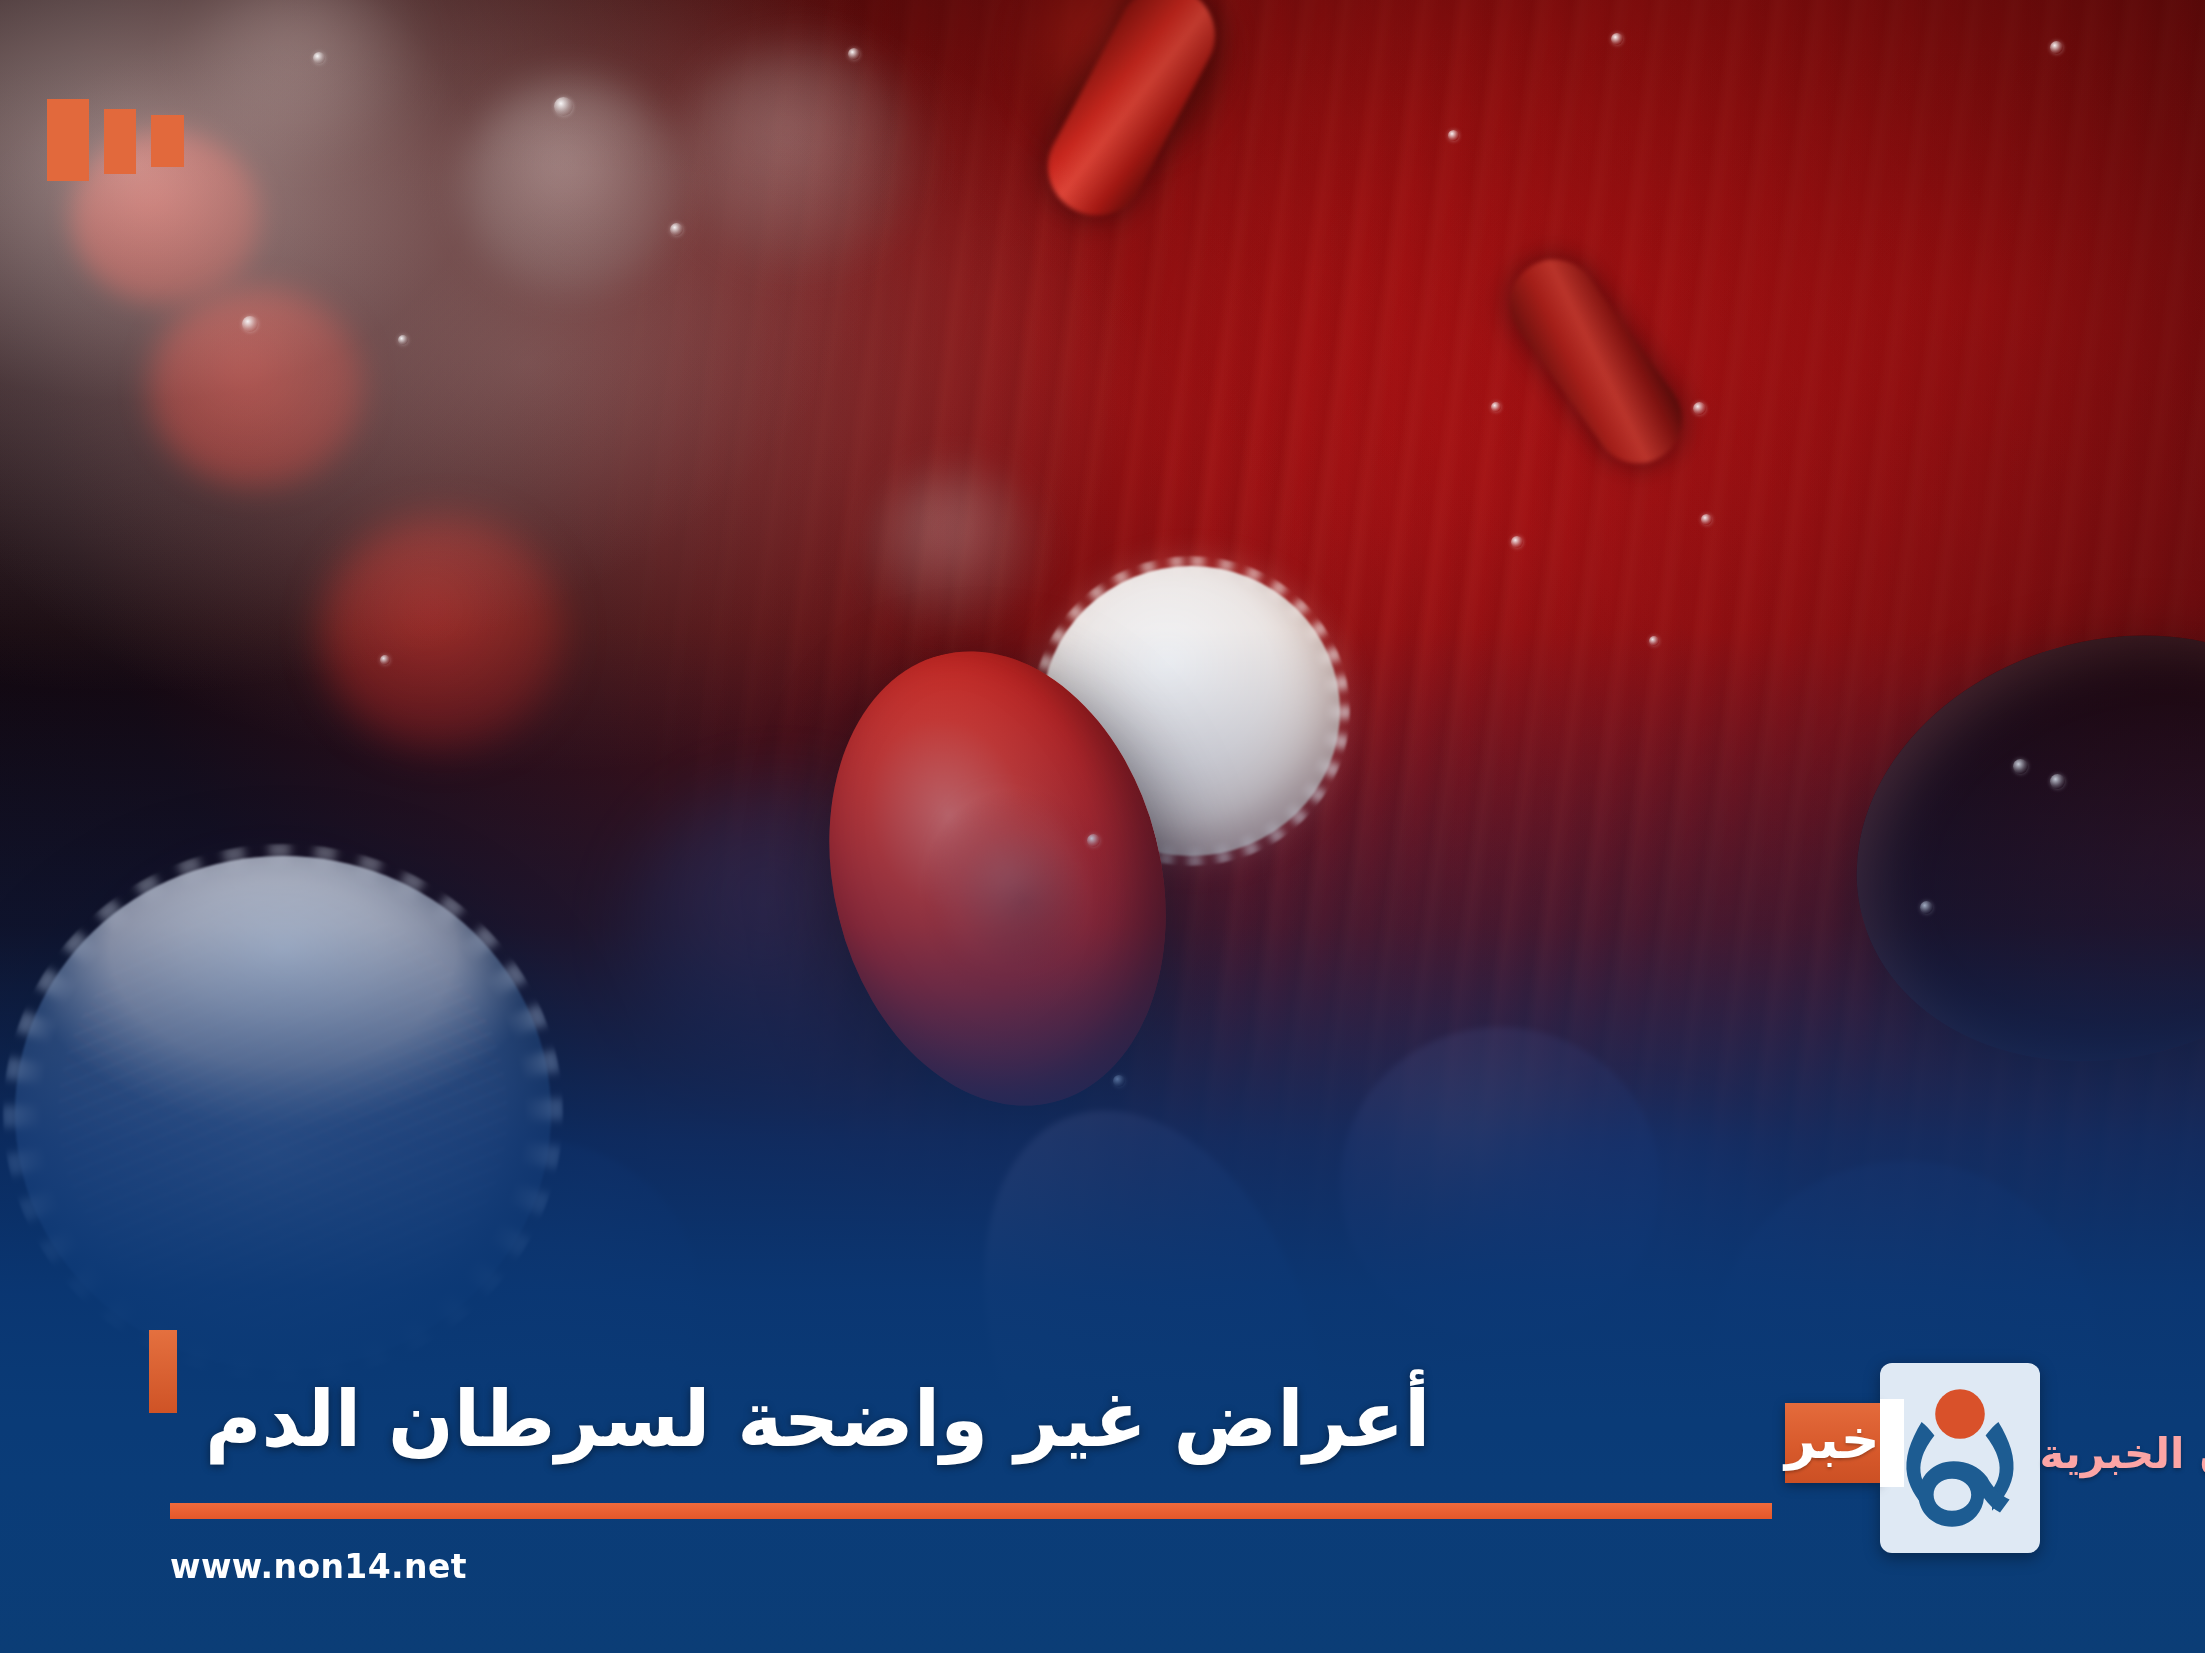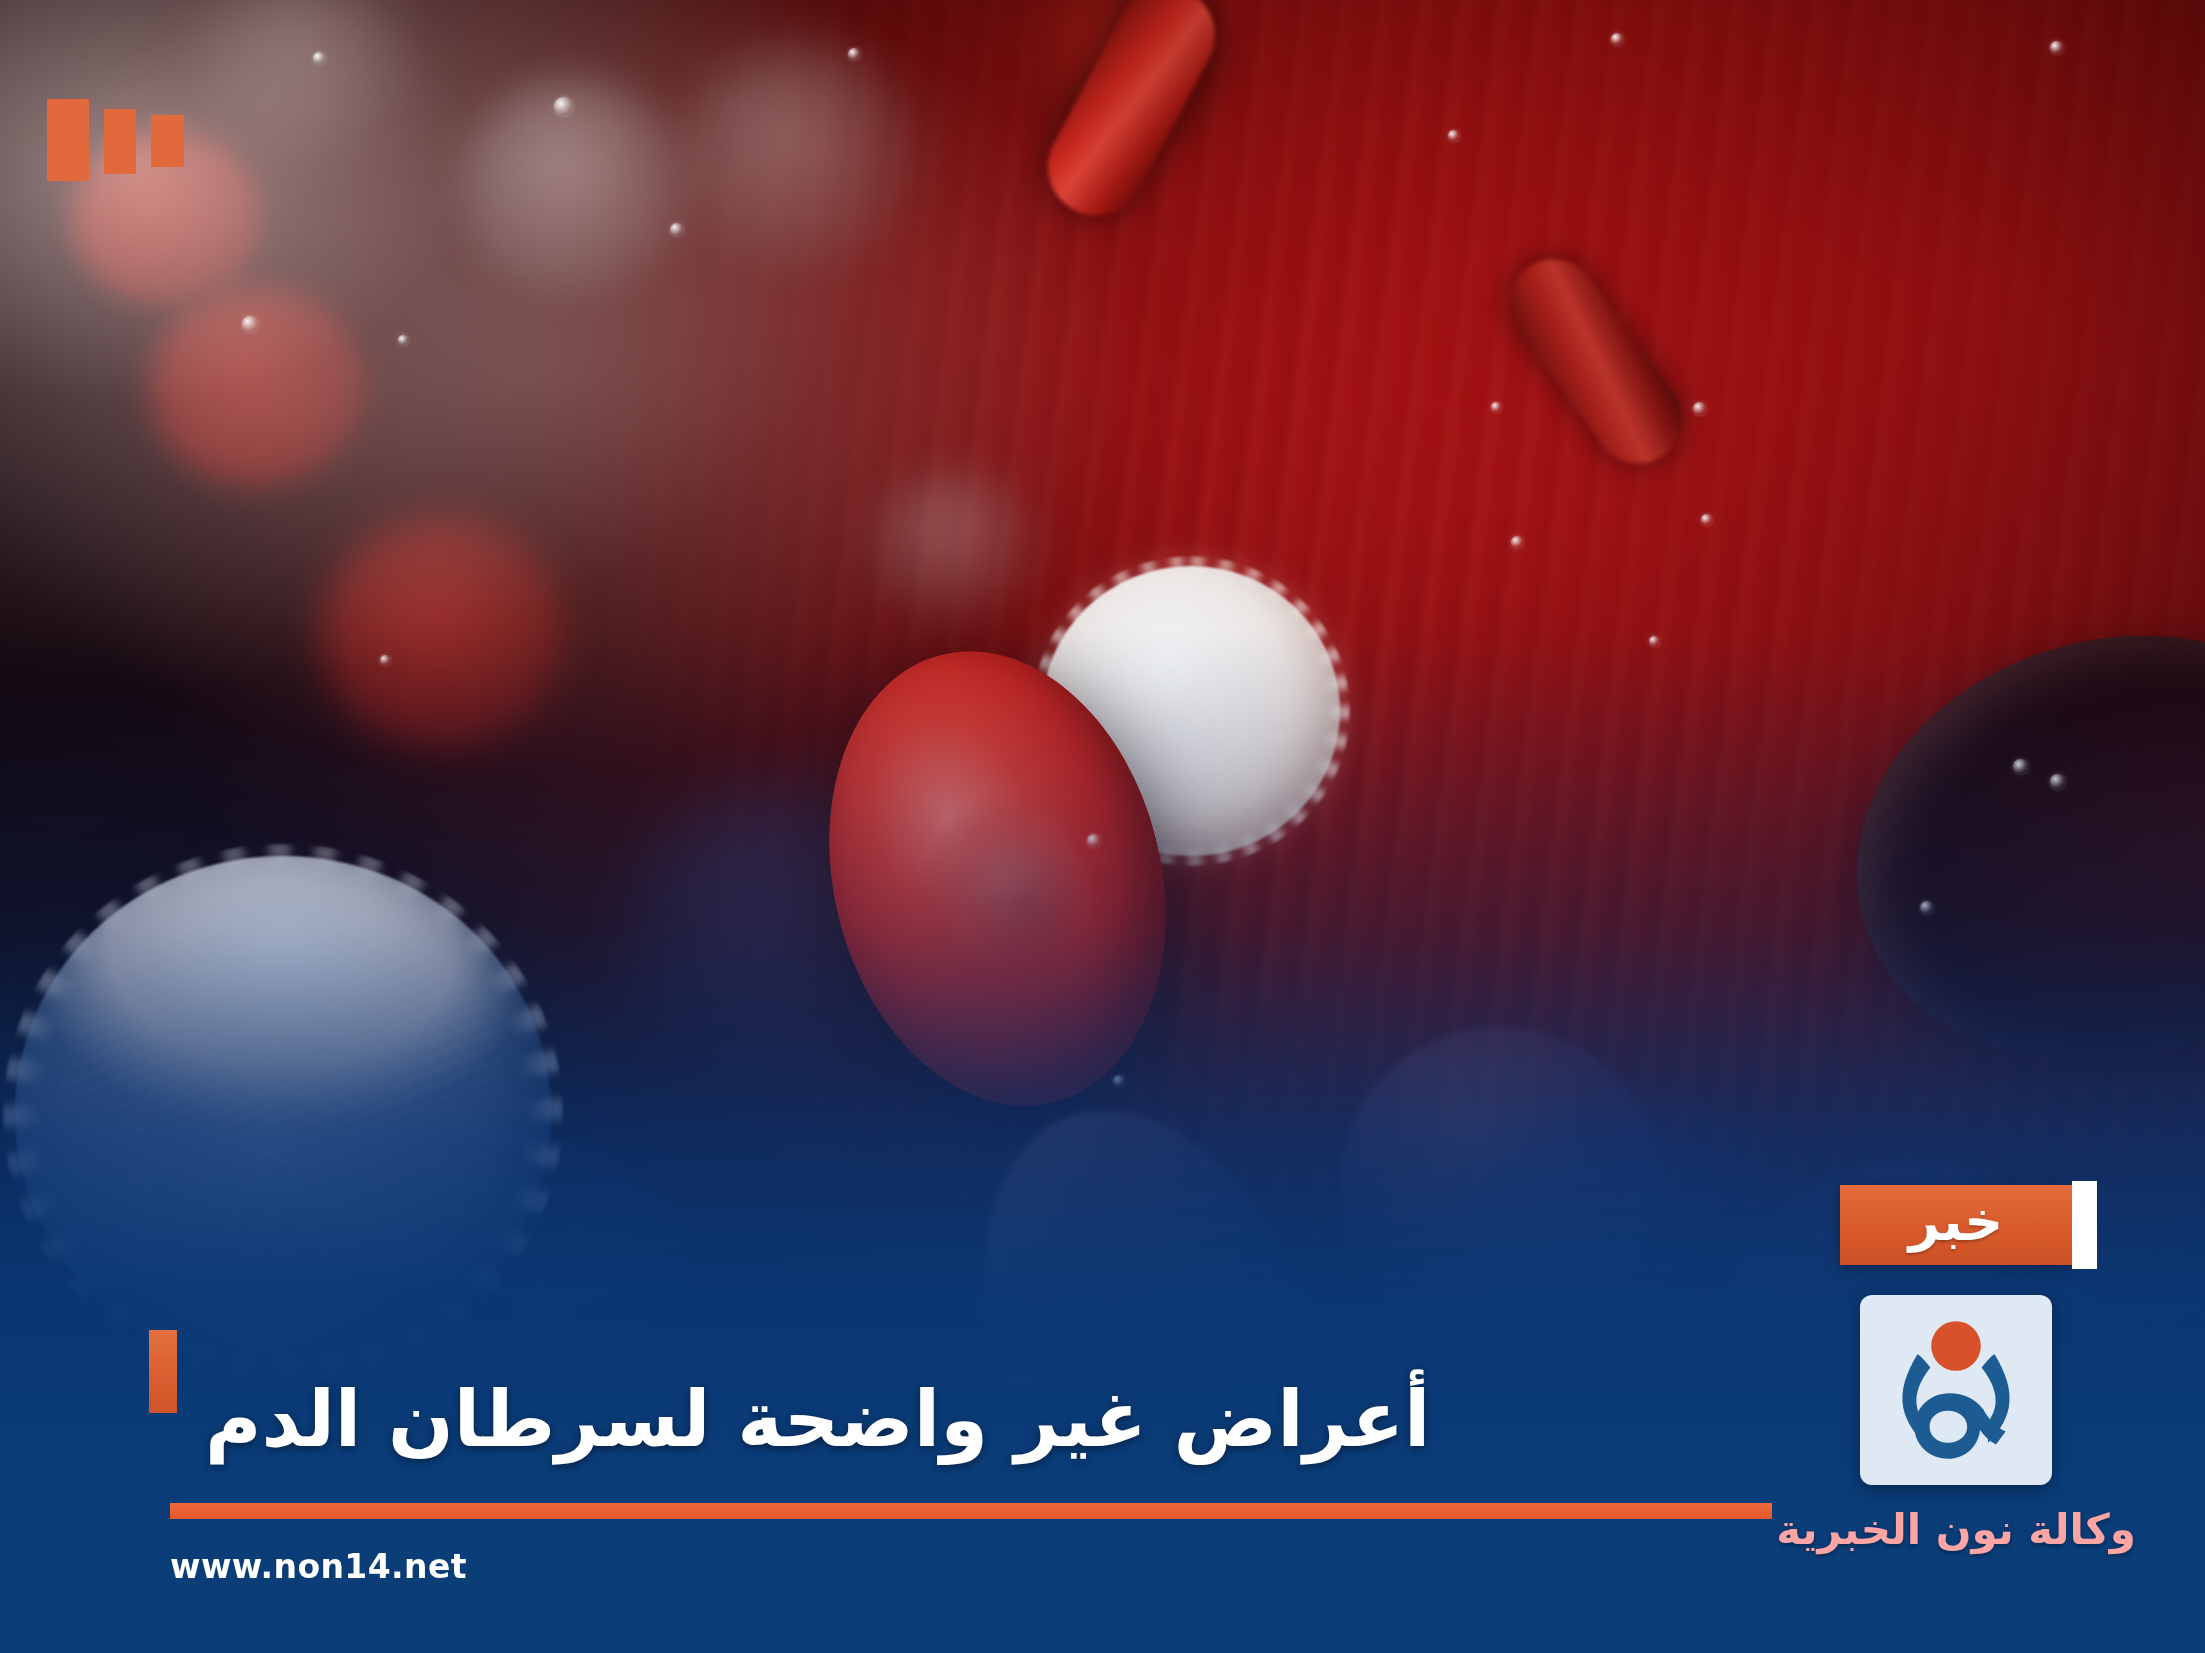--- a/index.html
+++ b/index.html
@@ -223,21 +223,21 @@
   
   .ticks { position:absolute; left:47px; top:99px; }
   .tick { position:absolute; background:#e2693c; }
   .tick.t1 { left:0;   top:0;   width:42px; height:82px; }
   .tick.t2 { left:57px; top:10.4px; width:32px; height:65px; }
   .tick.t3 { left:104px; top:16.4px; width:33px; height:52px; }
 
   
   .brand {
     position:absolute; right:78px; bottom:100px;
-    width:342px; display:flex; flex-direction:column; align-items:center;
+    width:342px; display:flex; align-items:center;
   }
   .news-badge {
     position:relative;
     width:232px; height:80px;
     background: linear-gradient(180deg,#e46b3c 0%, #d85a2c 55%, #cc5024 100%);
     display:flex; align-items:center; justify-content:center;
     box-shadow: 0 3px 10.4px rgba(0,0,0,.35);
   }
   .news-badge .bar-white {
     position:absolute; right:-24.6px; top:-3.7px; width:24.6px; height:88px; background:#ffffff;

